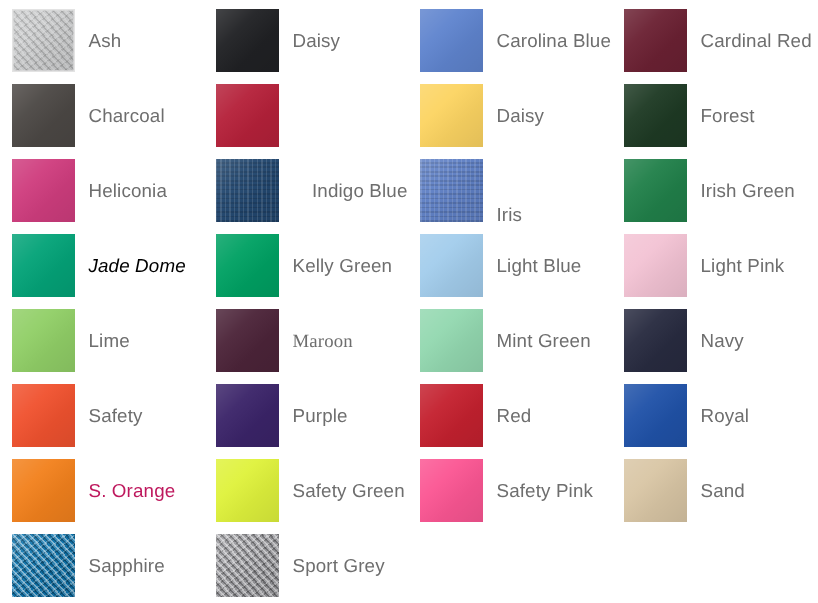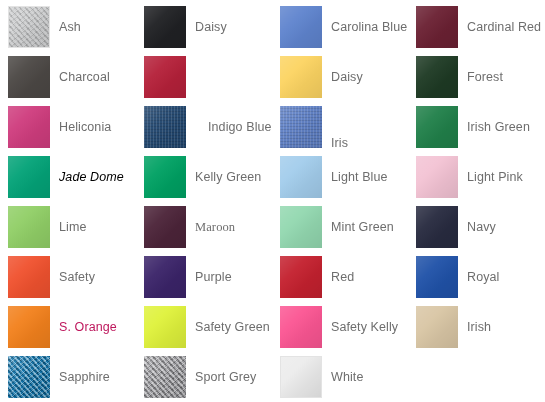--- a/index.html
+++ b/index.html
@@ -222,31 +222,27 @@
     <div class="swatch-cell">
       <div class="chip" style="background-color: rgb(242, 129, 29);"></div>
       <span class="swatch-label" style="color: #be185d;">S. Orange</span>
     </div>
     <div class="swatch-cell">
       <div class="chip" style="background-color: rgb(223, 242, 60);"></div>
       <span class="swatch-label" style="color: rgb(110, 110, 110);">Safety Green</span>
     </div>
     <div class="swatch-cell">
       <div class="chip" style="background-color: rgb(251, 86, 147);"></div>
-      <span class="swatch-label" style="color: rgb(110, 110, 110);">Safety Kelly</span>
+      <span class="swatch-label" style="color: rgb(110, 110, 110);">Safety Pink</span>
     </div>
     <div class="swatch-cell">
       <div class="chip" style="background-color: rgb(217, 198, 165);"></div>
-      <span class="swatch-label" style="color: rgb(110, 110, 110);">Irish</span>
+      <span class="swatch-label" style="color: rgb(110, 110, 110);">Sand</span>
     </div>
     <div class="swatch-cell">
       <div class="chip heather" style="background-color: rgb(13, 116, 173);"></div>
       <span class="swatch-label" style="color: rgb(110, 110, 110);">Sapphire</span>
     </div>
     <div class="swatch-cell">
       <div class="chip heather" style="background-color: rgb(154, 154, 158);"></div>
       <span class="swatch-label" style="color: rgb(110, 110, 110);">Sport Grey</span>
     </div>
-    <div class="swatch-cell">
-      <div class="chip border-light" style="background-color: rgb(236, 236, 236);"></div>
-      <span class="swatch-label" style="color: rgb(110, 110, 110);">White</span>
-    </div>
   </div>
 
 </body></html>

